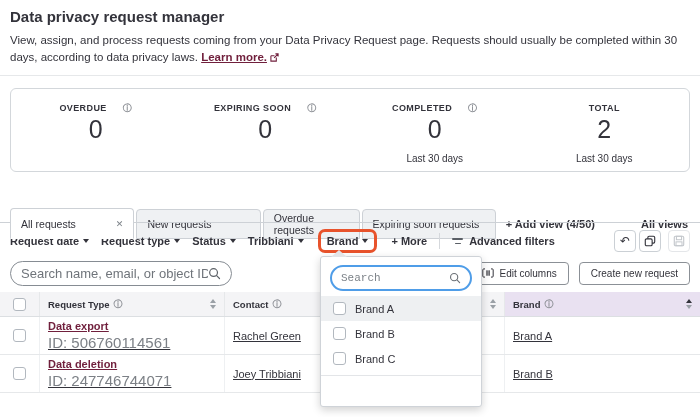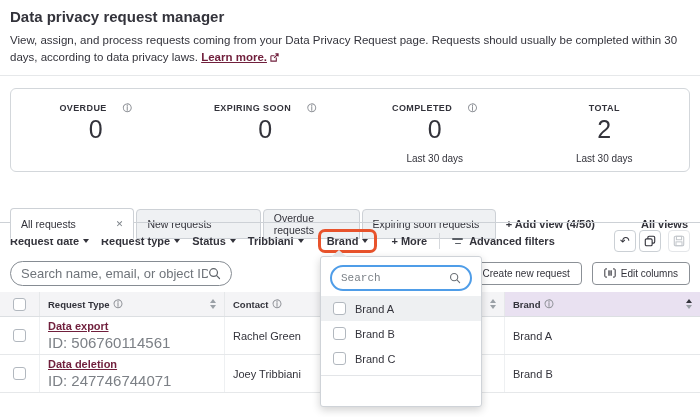--- a/index.html
+++ b/index.html
@@ -72,21 +72,21 @@
   .table { position:absolute; top:292px; left:0; width:700px; }
   .t-head { display:grid; grid-template-columns:40px 185px 255px 25px 1fr; height:25px; background:#f4f4f6; border-bottom:1px solid #dcdfe2; }
   .t-head > div { display:flex; align-items:center; font-size:9.5px; font-weight:700; padding:0 8px; border-right:1px solid #e6e8ea; }
   .t-head > div:last-child { border-right:0; }
   .th-label { display:flex; align-items:center; gap:4px; cursor:pointer; }
   .th-brand { background:#e9e1f1; }
   .sort { display:inline-flex; flex-direction:column; gap:2px; margin-left:auto; }
   .sort .up { width:0; height:0; border-left:3px solid transparent; border-right:3px solid transparent; border-bottom:4px solid #9aa0a6; }
   .sort .dn { width:0; height:0; border-left:3px solid transparent; border-right:3px solid transparent; border-top:4px solid #9aa0a6; }
   .sort.asc .up { border-bottom-color:#33333b; }
-  .t-row { display:grid; grid-template-columns:40px 185px 255px 25px 1fr; height:38px; border-bottom:1px solid #e6e8ea; background:#fff; }
+  .t-row { display:grid; grid-template-columns:40px 185px 255px 25px 1fr; height:38px; border-bottom:1px solid #e6e8ea; background:#fff;text-decoration:underline; }
   .t-row > div { display:flex; align-items:center; padding:0 8px; border-right:1px solid #eef0f2; }
   .t-row > div:last-child { border-right:0; }
   .cell-stack { flex-direction:column; align-items:flex-start !important; justify-content:center; }
   .req-link { font-size:11px; font-weight:700; color:#701f3c; text-decoration:underline; cursor:pointer; }
   .req-id { font-size:15px; color:#7c8086; margin-top:2px; }
   .cell-text { font-size:11px; }
   .cb { width:13px; height:13px; min-width:13px; border:1px solid #b2b8bf; border-radius:3px; background:#fff; cursor:pointer; }
   .cb-cell { justify-content:center; }
 
   
@@ -228,31 +228,31 @@
   <div class="toolbar-row">
     <div class="search-pill">
       <input type="text" placeholder="Search name, email, or object ID" style="">
       <svg width="13" height="13" viewBox="0 0 14 14">
           <circle cx="6" cy="6" r="4.2" fill="none" stroke="#5d6268" stroke-width="1.3"></circle>
           <line x1="9.3" y1="9.3" x2="12.4" y2="12.4" stroke="#5d6268" stroke-width="1.3" stroke-linecap="round"></line>
         </svg>
     </div>
     <div class="toolbar-buttons">
       <button class="outline-btn">
-          <span>Create new request</span>
-        </button>
-      <button class="outline-btn">
         <svg width="12" height="10" viewBox="0 0 13 11">
             <path d="M3.2 1 H1.8 A1 1 0 0 0 .8 2 V9 A1 1 0 0 0 1.8 10 H3.2" fill="none" stroke="#33333b" stroke-width="1.1"></path>
             <path d="M9.8 1 h1.4 A1 1 0 0 1 12.2 2 V9 A1 1 0 0 1 11.2 10 H9.8" fill="none" stroke="#33333b" stroke-width="1.1"></path>
             <rect x="4.7" y="2.4" width="1.4" height="6.2" rx=".4" fill="#33333b"></rect>
             <rect x="7" y="2.4" width="1.4" height="6.2" rx=".4" fill="#33333b"></rect>
           </svg>
         <span>Edit columns</span>
       </button>
+      <button class="outline-btn">
+          <span>Create new request</span>
+        </button>
     </div>
   </div>
 
   <div class="table">
     <div class="t-head">
       <div class="cb-cell">
           <span class="cb"></span>
         </div>
       <div>
         <span class="th-label">

